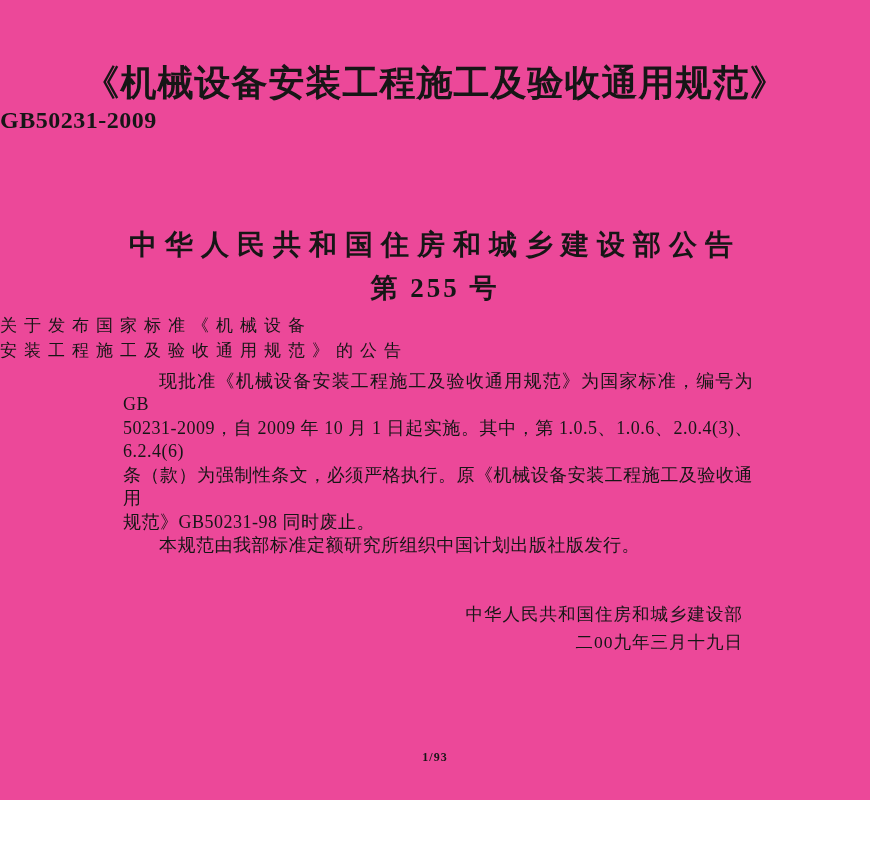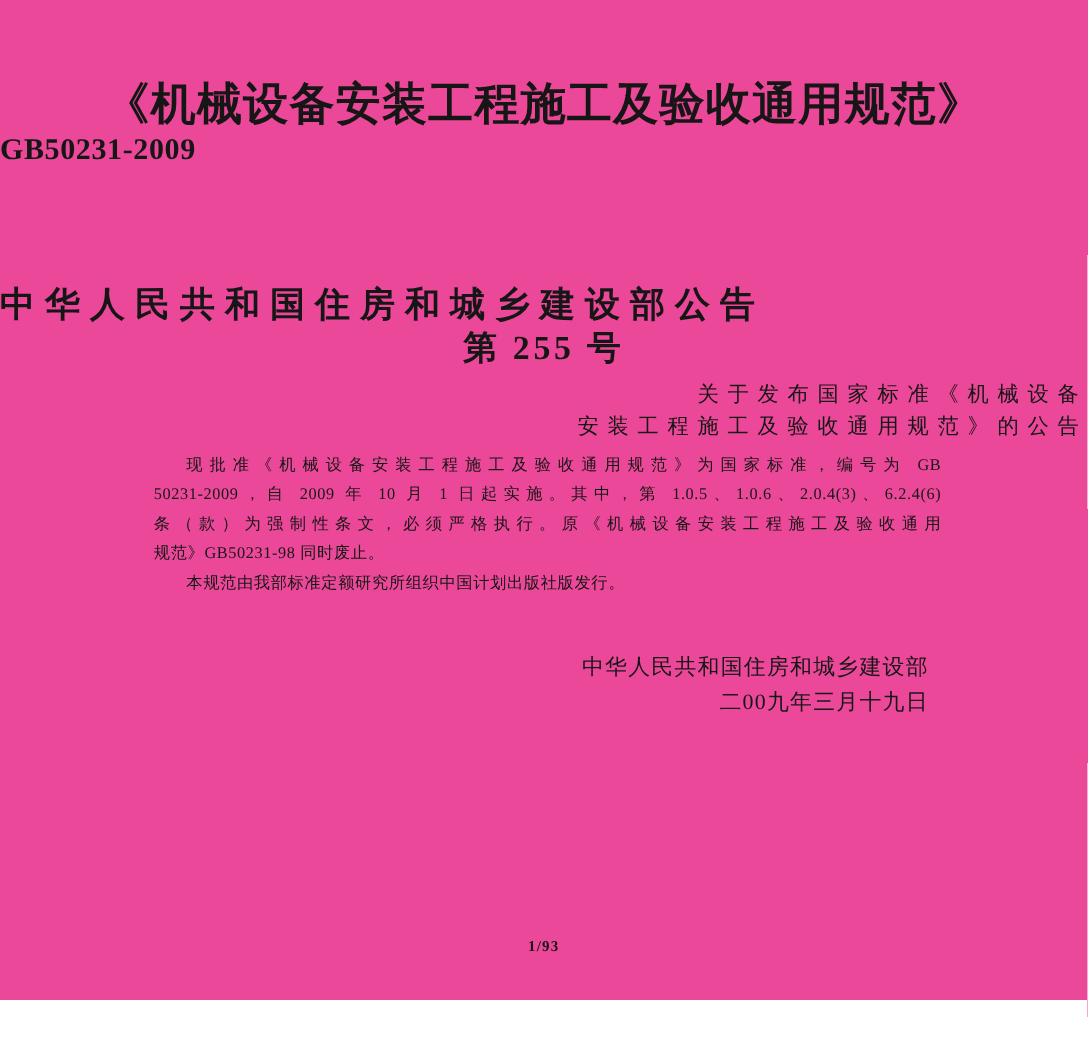--- a/index.html
+++ b/index.html
@@ -27,47 +27,47 @@
     line-height: 1.2;
   }
   .doc-code {
     margin-top: 2px;
     text-align: left;
     font-size: 24px;
     font-weight: bold;
     letter-spacing: 0.5px;
   }
   .announce-title {
-    margin: 0;
+    margin: 13px;
     margin-top: 96px;
-    text-align: left;
+    text-align: center;
     font-size: 28px;
     font-weight: bold;
     letter-spacing: 8px;
     line-height: 1.1;
   }
   .announce-no {
     margin-top: 3px;
     text-align: center;
     font-size: 27px;
     font-weight: bold;
     letter-spacing: 3px;
     line-height: 1.1;
   }
   .subject {
     margin-top: 9px;
-    text-align: right;
+    text-align: left;
     font-size: 17px;
     letter-spacing: 7px;
     line-height: 25px;
   }
   .body-block {
     margin: 7px 0 0 123px;
     width: 630px;
-    font-size: 13px;
+    font-size: 18px;
     line-height: 23.5px;
     letter-spacing: 0.5px;
   }
   .body-line.justified {
     text-align: justify;
     text-align-last: justify;
   }
   .body-line.indented {
     text-indent: 2em;
   }

